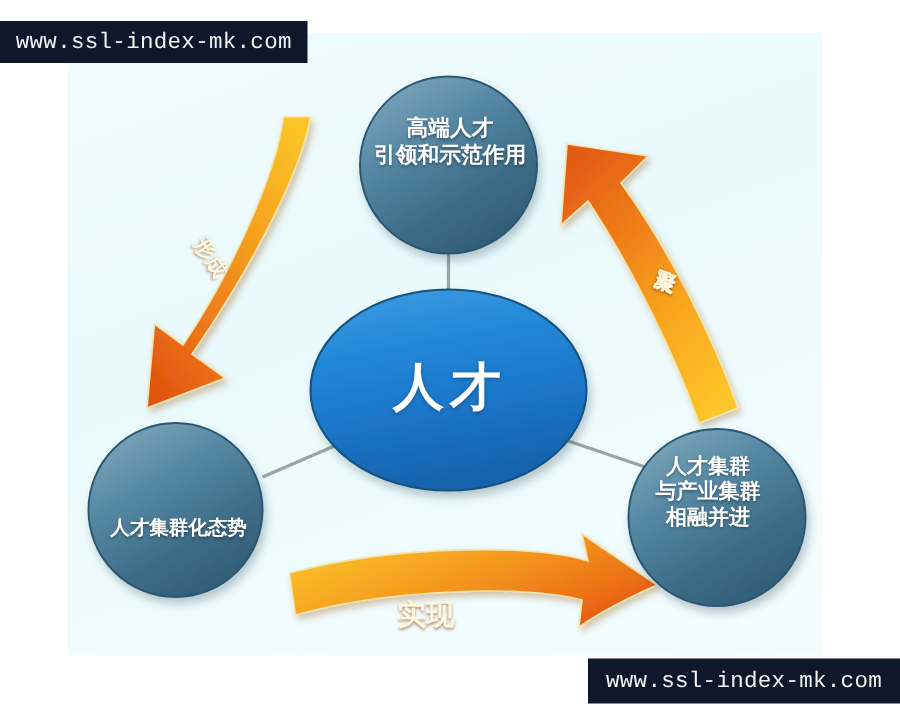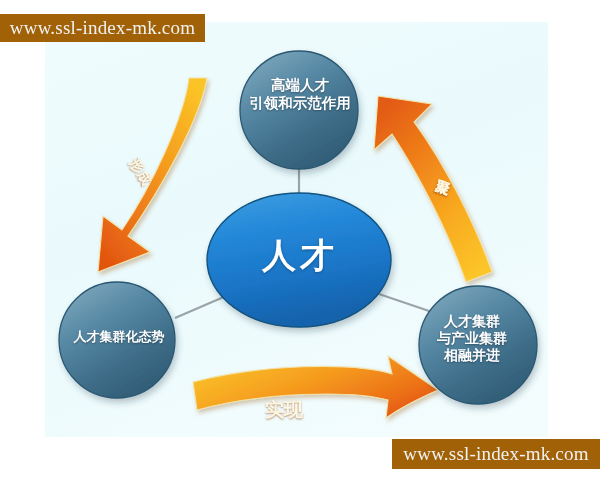--- a/index.html
+++ b/index.html
@@ -38,38 +38,38 @@
   
   .circle-label {
     position: absolute;
     color: #ffffff;
     text-align: center;
     line-height: 1.22;
     font-weight: bold;
     text-shadow: 0 1px 2px rgba(0,0,0,0.35);
     white-space: pre;
     pointer-events: none;
-    font-family: Liberation Mono, monospace;
+    font-family: Liberation Serif, serif;
   }
   #label-top {
     left: 232px; top: 78px; width: 136px;
     font-size: 14.5px;
   }
   #label-center {
     left: 230px; top: 238px; width: 140px;
     font-size: 34px;
     letter-spacing: 4px;
     text-shadow: 0 1px 3px rgba(0,0,0,0.3);
   }
   #label-bottom-left {
-    left: 50px; top: 330px; width: 138px;
+    left: 50px; top: 344px; width: 138px;
     font-size: 13px;
   }
   #label-bottom-right {
-    left: 404px; top: 314px; width: 136px;
+    left: 404px; top: 303px; width: 136px;
     font-size: 14px;
   }
 
   
   .arrow-label {
     position: absolute;
     color: #fff7e0;
     font-weight: bold;
     text-shadow: 0 1px 2px rgba(120,50,0,0.55);
     white-space: pre;
@@ -90,28 +90,28 @@
     transform-origin: center center;
   }
   #arrow-label-bottom {
     left: 265px; top: 397px;
     font-size: 19px;
   }
 
   
   .watermark {
     position: absolute;
-    background: #a16207;
+    background: #0f172a;
     color: #f2f2f2;
-    font-size: 19px;
+    font-size: 15px;
     letter-spacing: 0.2px;
     display: flex;
     align-items: center;
     justify-content: center;
-    font-family: Liberation Serif, serif;
+    font-family: Liberation Mono, monospace;
   }
   #watermark-top {
     left: 0; top: 14px;
     width: 205px; height: 28px;
   }
   #watermark-bottom {
     left: 392px; top: 439px;
     width: 208px; height: 30px;
   }
 </style>

